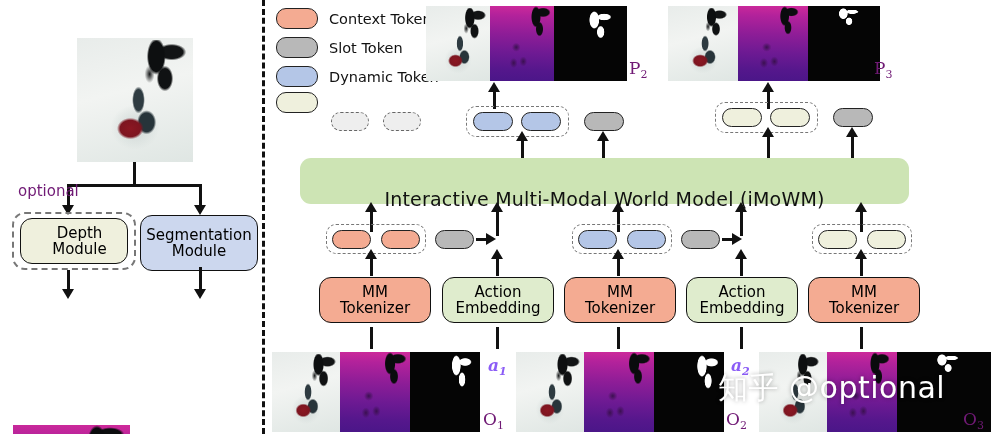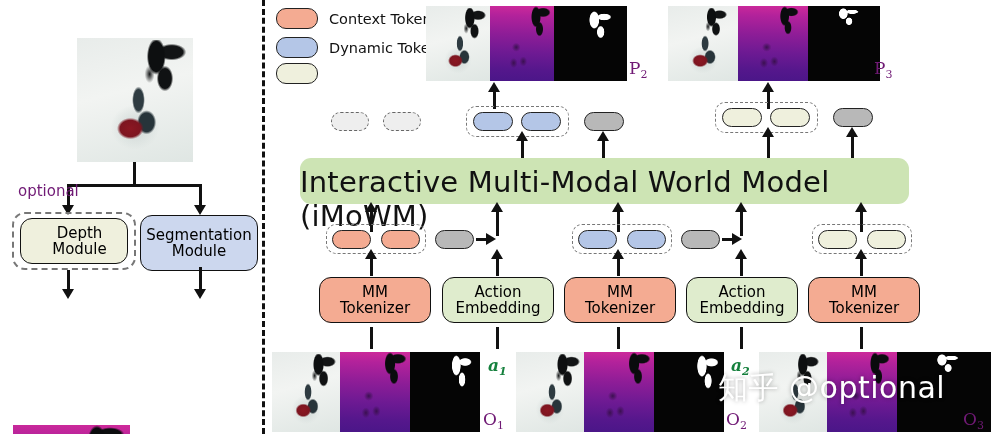--- a/index.html
+++ b/index.html
@@ -28,33 +28,33 @@
   .ahead-up{width:0;height:0;border-left:6.5px solid transparent;
             border-right:6.5px solid transparent;border-bottom:10px solid #111;}
   .ahead-dn{width:0;height:0;border-left:6.5px solid transparent;
             border-right:6.5px solid transparent;border-top:10px solid #111;}
   .ahead-rt{width:0;height:0;border-top:6.5px solid transparent;
             border-bottom:6.5px solid transparent;border-left:10px solid #111;}
 
   
   #wm{left:300px;top:158px;width:609px;height:46px;background:#cde4b4;
       border-radius:11px;display:flex;align-items:center;justify-content:center;}
-  #wm span{font-size:29px;color:#111;letter-spacing:.2px;
+  #wm span{font-size:19px;color:#111;letter-spacing:.2px;
            font-family:"DejaVu Sans","Liberation Sans",sans-serif;margin-top:36px;}
 
   
   .lgrow{display:flex;align-items:center;}
   .lgsw{width:40px;height:19px;border:1.5px solid #222;border-radius:10px;margin-right:11px;}
   .lglb{font-size:14.5px;color:#111;}
 
   
   .sublab{font-family:"DejaVu Serif","Liberation Serif",serif;font-size:17px;color:#701a75;}
   .sublab sub{font-size:11px;}
   .actlab{font-family:"DejaVu Serif","Liberation Serif",serif;font-size:17px;
-          font-style:italic;font-weight:bold;color:#15803d;text-align:center;}
+          font-style:italic;font-weight:bold;color:#8b5cf6;text-align:center;}
   .actlab sub{font-size:11px;}
 
   
   .pic{overflow:hidden;position:relative;}
   .rgbimg{background:
       radial-gradient(ellipse 16% 12% at 46% 73%, #8b1722 0%, #7d1520 55%, rgba(125,21,32,0) 72%),
       radial-gradient(ellipse 11% 13% at 60% 68%, #27343a 0%, #27343a 58%, rgba(39,52,58,0) 75%),
       radial-gradient(ellipse 7% 14% at 53% 50%, #2e3b41 0%, #2e3b41 60%, rgba(46,59,65,0) 78%),
       radial-gradient(ellipse 30% 26% at 50% 72%, #cdd6d4 0%, rgba(205,214,212,0) 70%),
       linear-gradient(165deg,#e8ecea 0%,#f2f4f2 42%,#dfe6e3 100%);}
@@ -125,20 +125,24 @@
   <div class="grip"></div>
 </div>
 
 <div class="abs" id="divider"></div>
 
 <div class="abs" style="left:276px;top:8px;">
   <div class="lgrow" style="margin-bottom:8px;">
     <div class="lgsw" style="background:#f4ab92;"></div>
     <div class="lglb">Context Token</div>
   </div>
+  <div class="lgrow" style="margin-bottom:8px;">
+    <div class="lgsw" style="background:#b8b8b8;"></div>
+    <div class="lglb">Slot Token</div>
+  </div>
   <div class="lgrow" style="margin-bottom:5px;">
     <div class="lgsw" style="background:#b4c6e7;"></div>
     <div class="lglb">Dynamic Token</div>
   </div>
   <div class="lgrow">
     <div class="lgsw" style="background:#eff0dd;"></div>
     <div class="lglb"></div>
   </div>
 </div>
 

